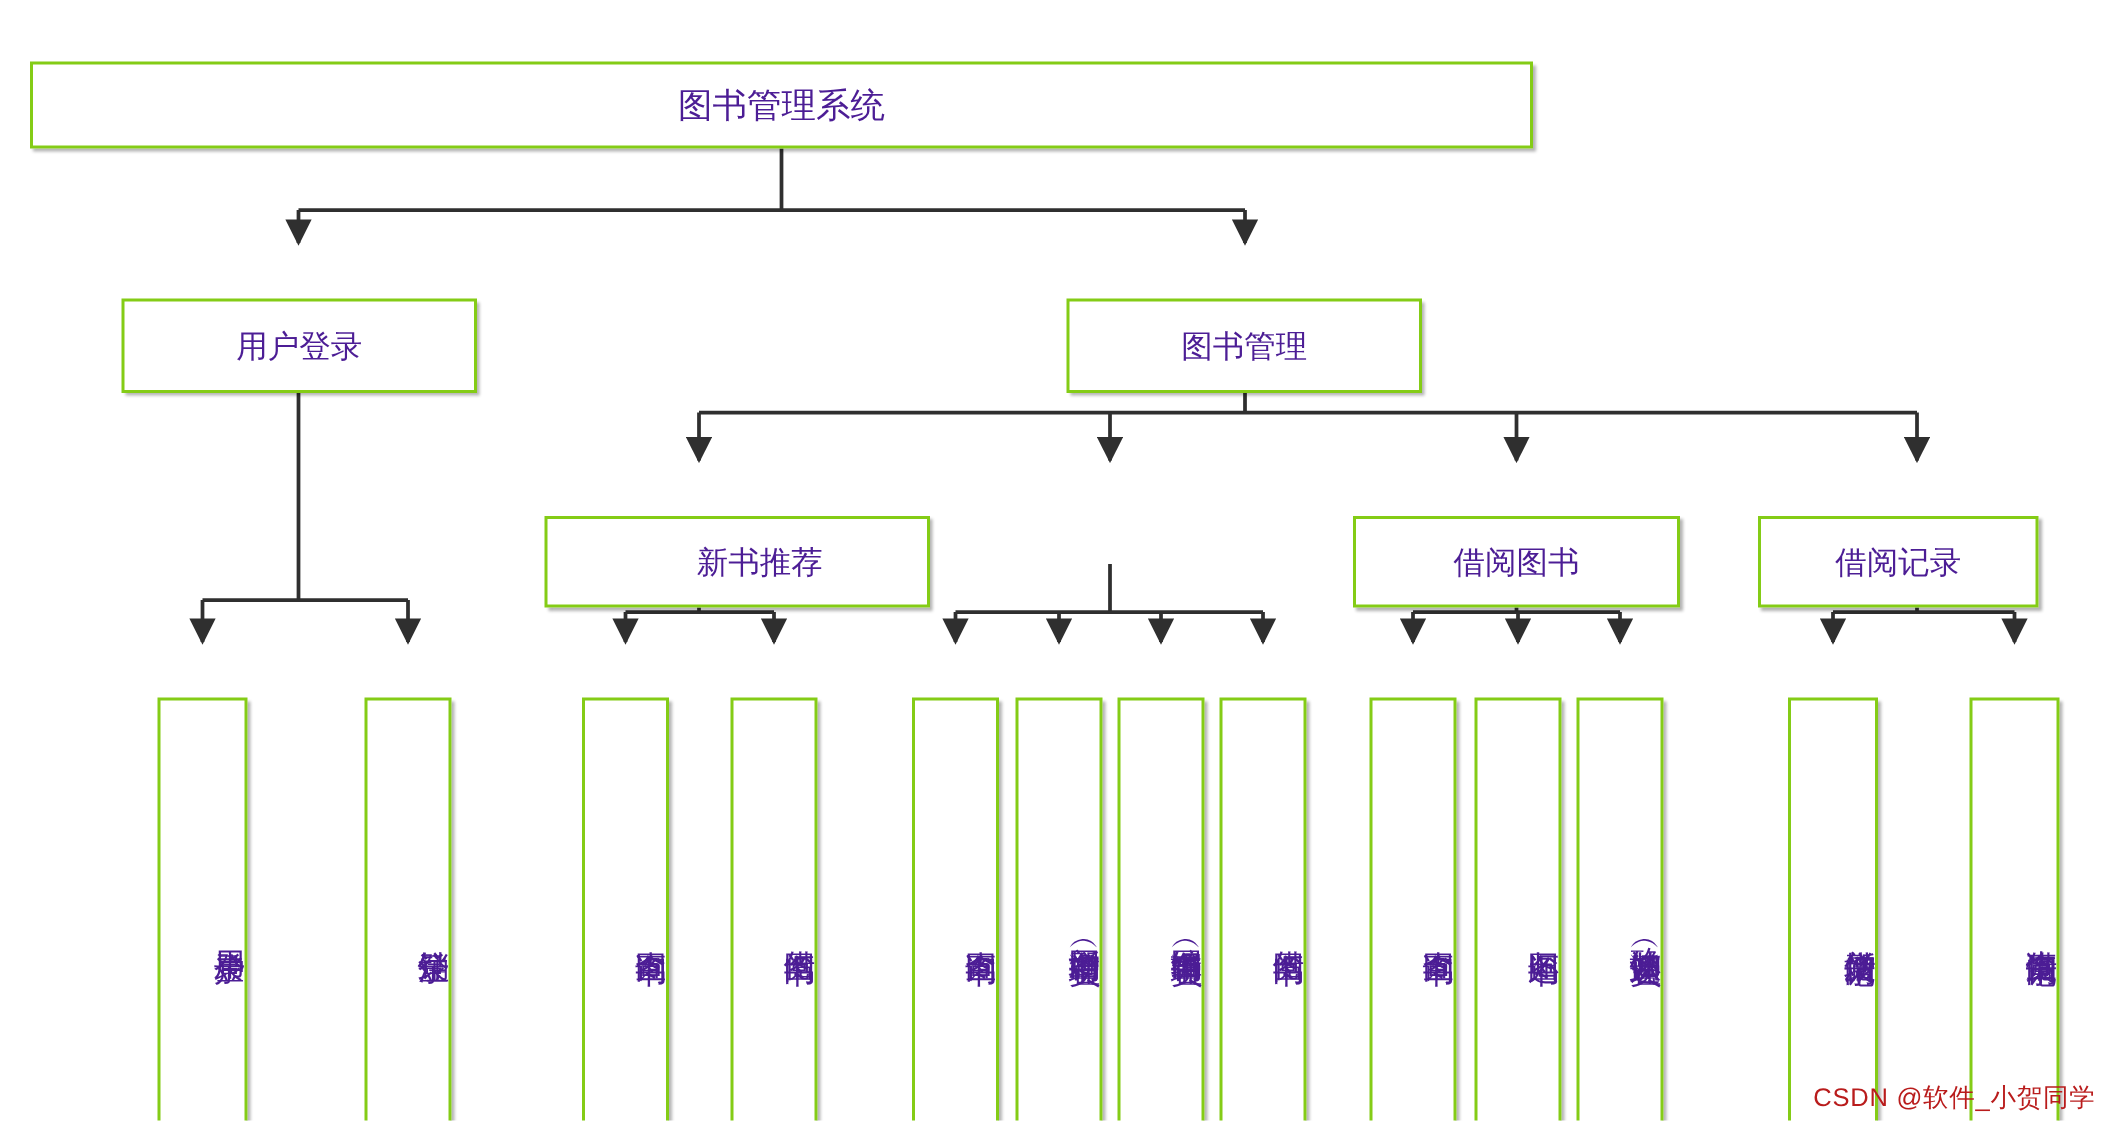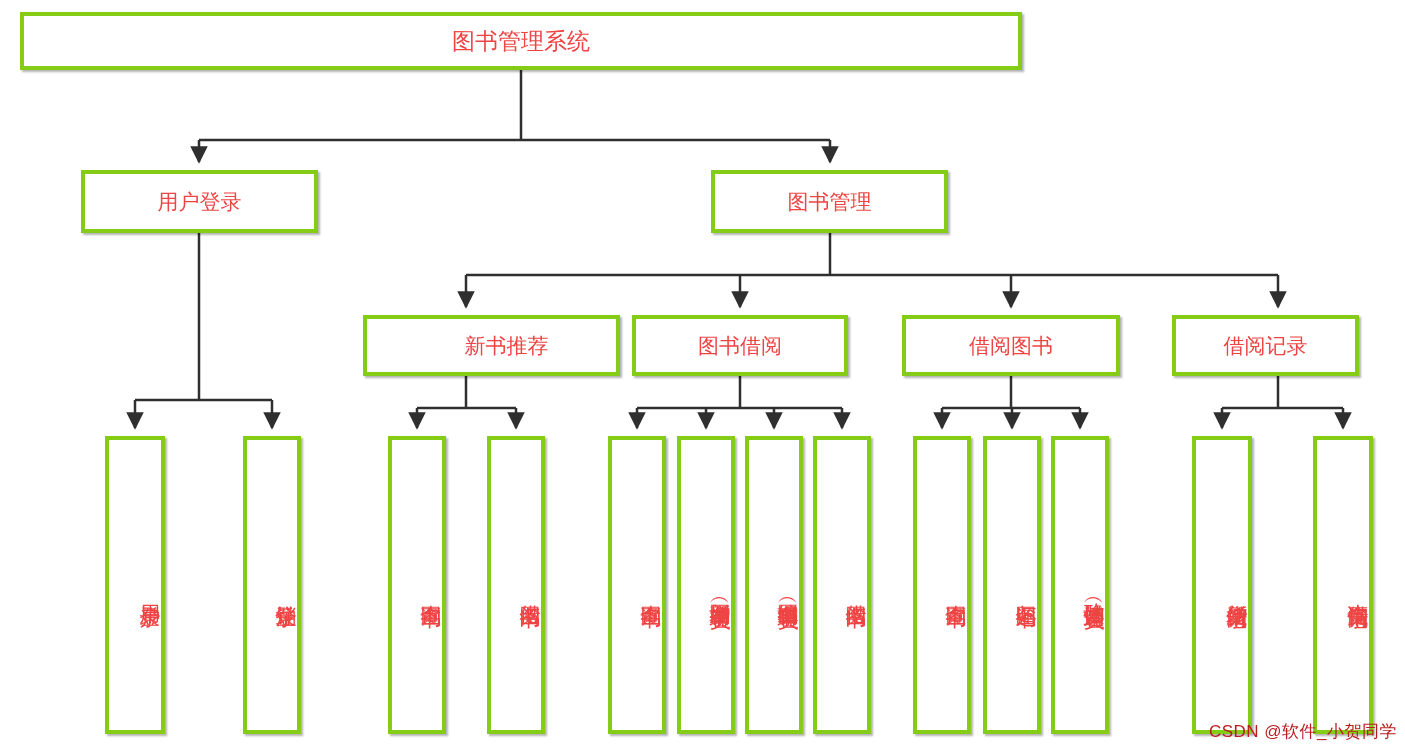--- a/index.html
+++ b/index.html
@@ -9,24 +9,25 @@
     font-family:"Liberation Sans","DejaVu Sans",sans-serif;
     position:relative;overflow:hidden;
   }
   #canvas{position:absolute;left:0;top:0;width:1405px;height:747px;}
   svg.edges{position:absolute;left:0;top:0;width:1405px;height:747px;pointer-events:none;}
 
   .node{
     position:absolute;
     box-sizing:border-box;
     background:#ffffff;
-    border:4px solid #84cc16;
+    border:2px solid #84cc16;
     box-shadow:2px 2px 2px rgba(0,0,0,0.30);
     display:flex;align-items:center;justify-content:center;
-    color:#ef4444;
+    color:#4c1d95;
+    margin-top:29px;
   }
   .node.root{font-size:23px;}
   .node.lvl2{font-size:21px;}
   .node.lvl3{font-size:21px;}
   .node.leaf{
     font-size:21px;
     writing-mode:vertical-rl;
     text-orientation:upright;
     align-items:flex-start;
     justify-content:center;
@@ -110,23 +111,20 @@
   <div class="node lvl2" id="node-l2-0" style="left: 81px; top: 170px; width: 237px; height: 63px;">
     <span>用户登录</span>
   </div>
   <div class="node lvl2" id="node-l2-1" style="left: 711px; top: 170px; width: 237px; height: 63px;">
     <span>图书管理</span>
   </div>
 
   <div class="node lvl3" id="node-l3-0" style="left: 363px; top: 315px; width: 257px; height: 61px; padding-left: 30px;">
     <span>新书推荐</span>
   </div>
-  <div class="node lvl3" id="node-l3-1" style="left: 632px; top: 315px; width: 216px; height: 61px;">
-    <span>图书借阅</span>
-  </div>
   <div class="node lvl3" id="node-l3-2" style="left: 902px; top: 315px; width: 218px; height: 61px;">
     <span>借阅图书</span>
   </div>
   <div class="node lvl3" id="node-l3-3" style="left: 1172px; top: 315px; width: 187px; height: 61px;">
     <span>借阅记录</span>
   </div>
 
   <div class="node leaf" id="node-leaf-0" style="left: 105px; top: 436px; width: 60px; height: 298px;">
     <span>用户登录</span>
   </div>

